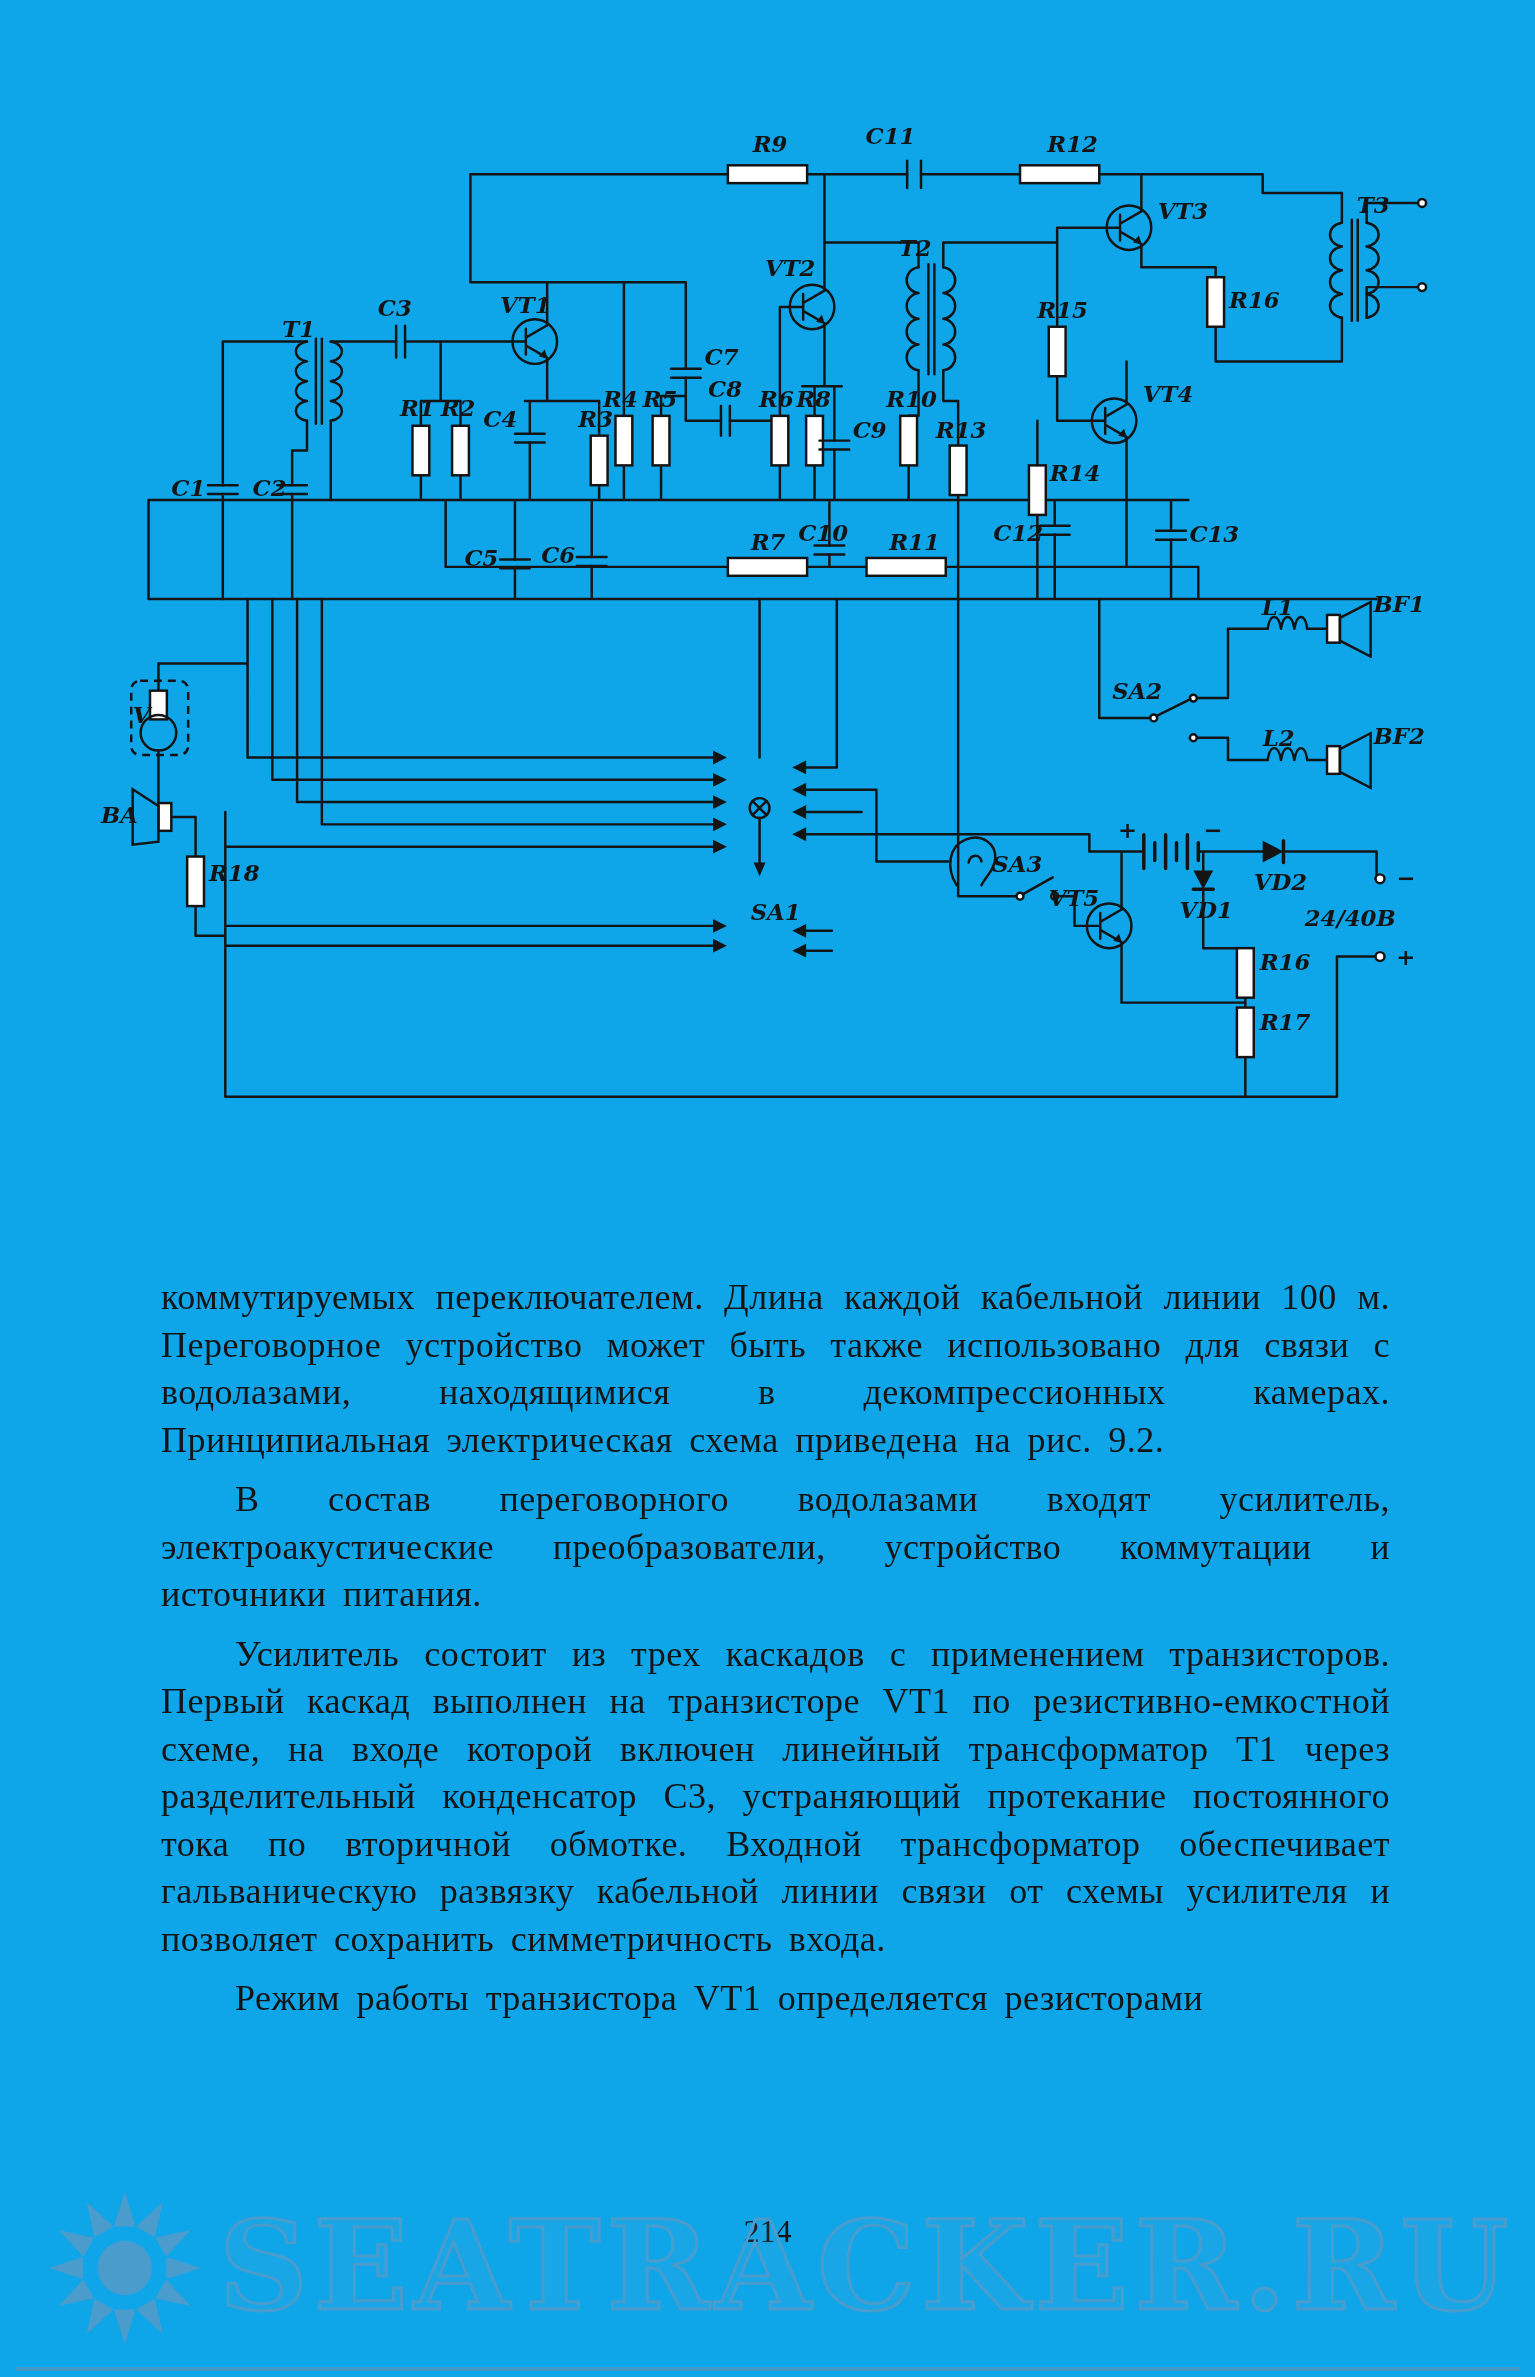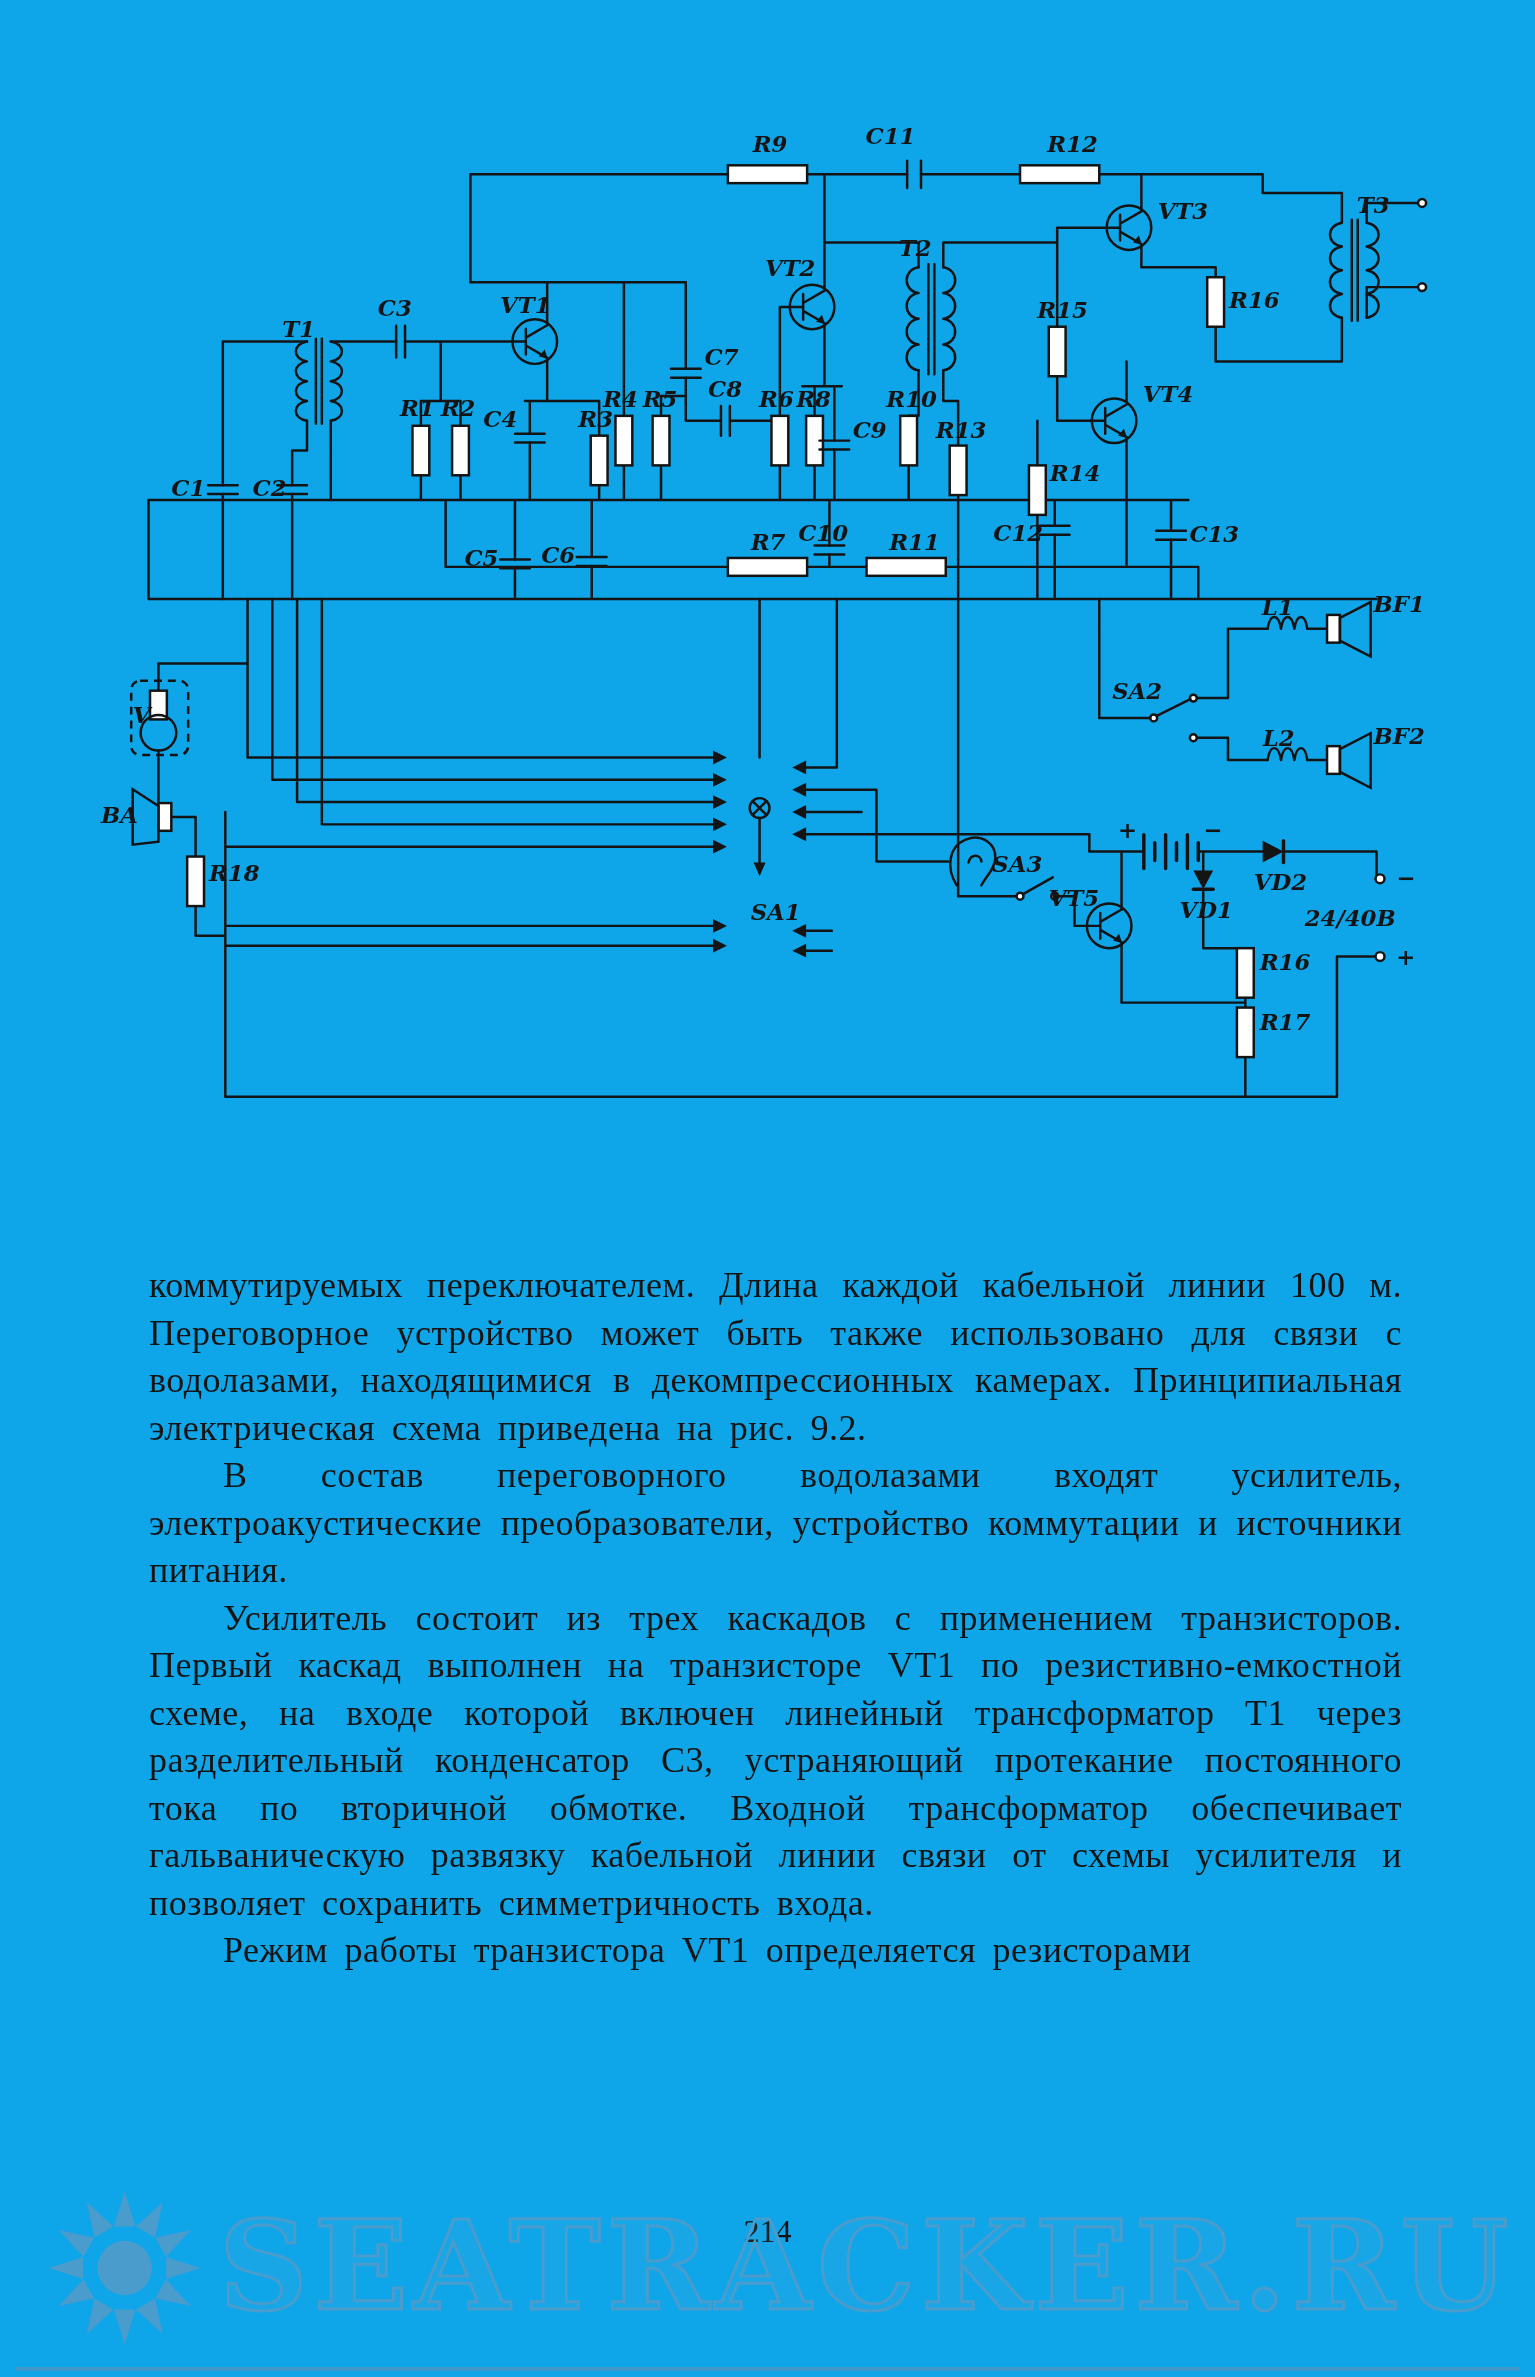--- a/index.html
+++ b/index.html
@@ -11,21 +11,21 @@
   .sch .plates{stroke-width:7;}
   .sch polygon{fill:#141414;stroke:none;}
   .sch polygon.open{fill:none;stroke:#141414;stroke-width:5;}
   .sch .dash{stroke-dasharray:16 12;fill:none;}
   .sch circle.term{fill:#ffffff;}
   .sl{fill:#141414;font:italic 700 46px "DejaVu Serif",serif;}
   .caption{position:absolute;left:149px;top:1139px;width:1218px;
            font-weight:bold;font-size:31px;line-height:1.28;text-align:left;}
   .textblock{position:absolute;left:149px;top:1262px;width:1253px;
              font-size:36px;line-height:1.32;text-align:justify;word-spacing:7px;letter-spacing:0.5px;}
-  .textblock p{margin:0;}
+  .textblock p{margin:12px;}
   .textblock p.indent{text-indent:74px;}
   .pagenum{position:absolute;left:0;top:2213px;width:100%;text-align:center;font-size:32px;z-index:1;}
   .wm{position:absolute;left:0;top:2179px;width:1535px;height:178px;z-index:2;}
   .wm-line{position:absolute;left:15px;right:15px;top:2367px;height:4px;background:#3f98c9;z-index:2;}
 </style>
 </head>
 <body>
 
 <div class="page">
 

